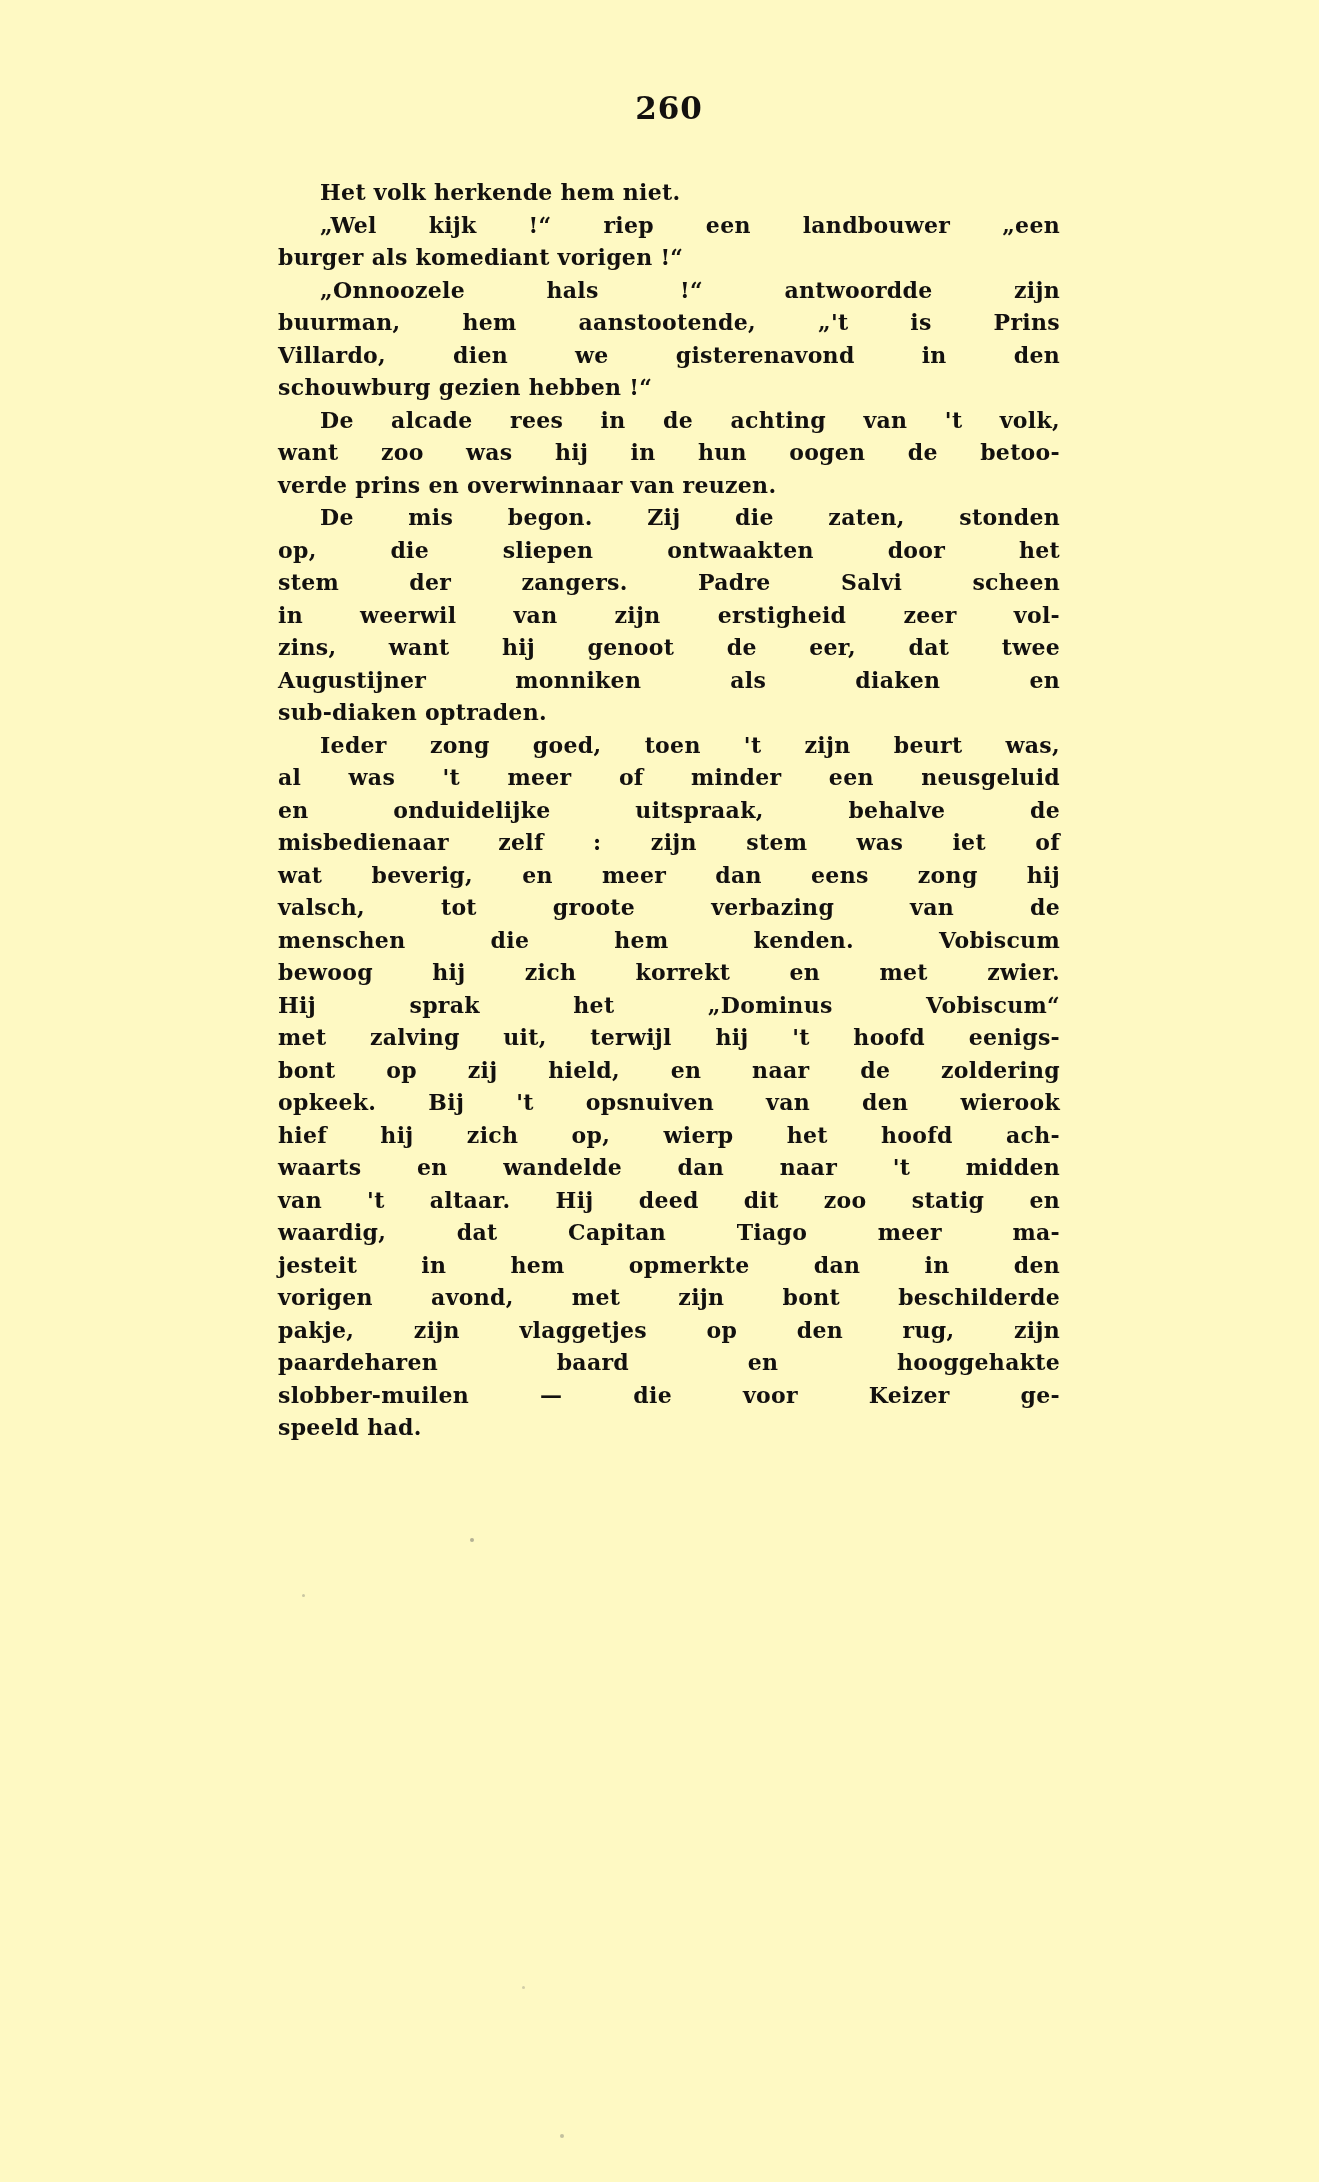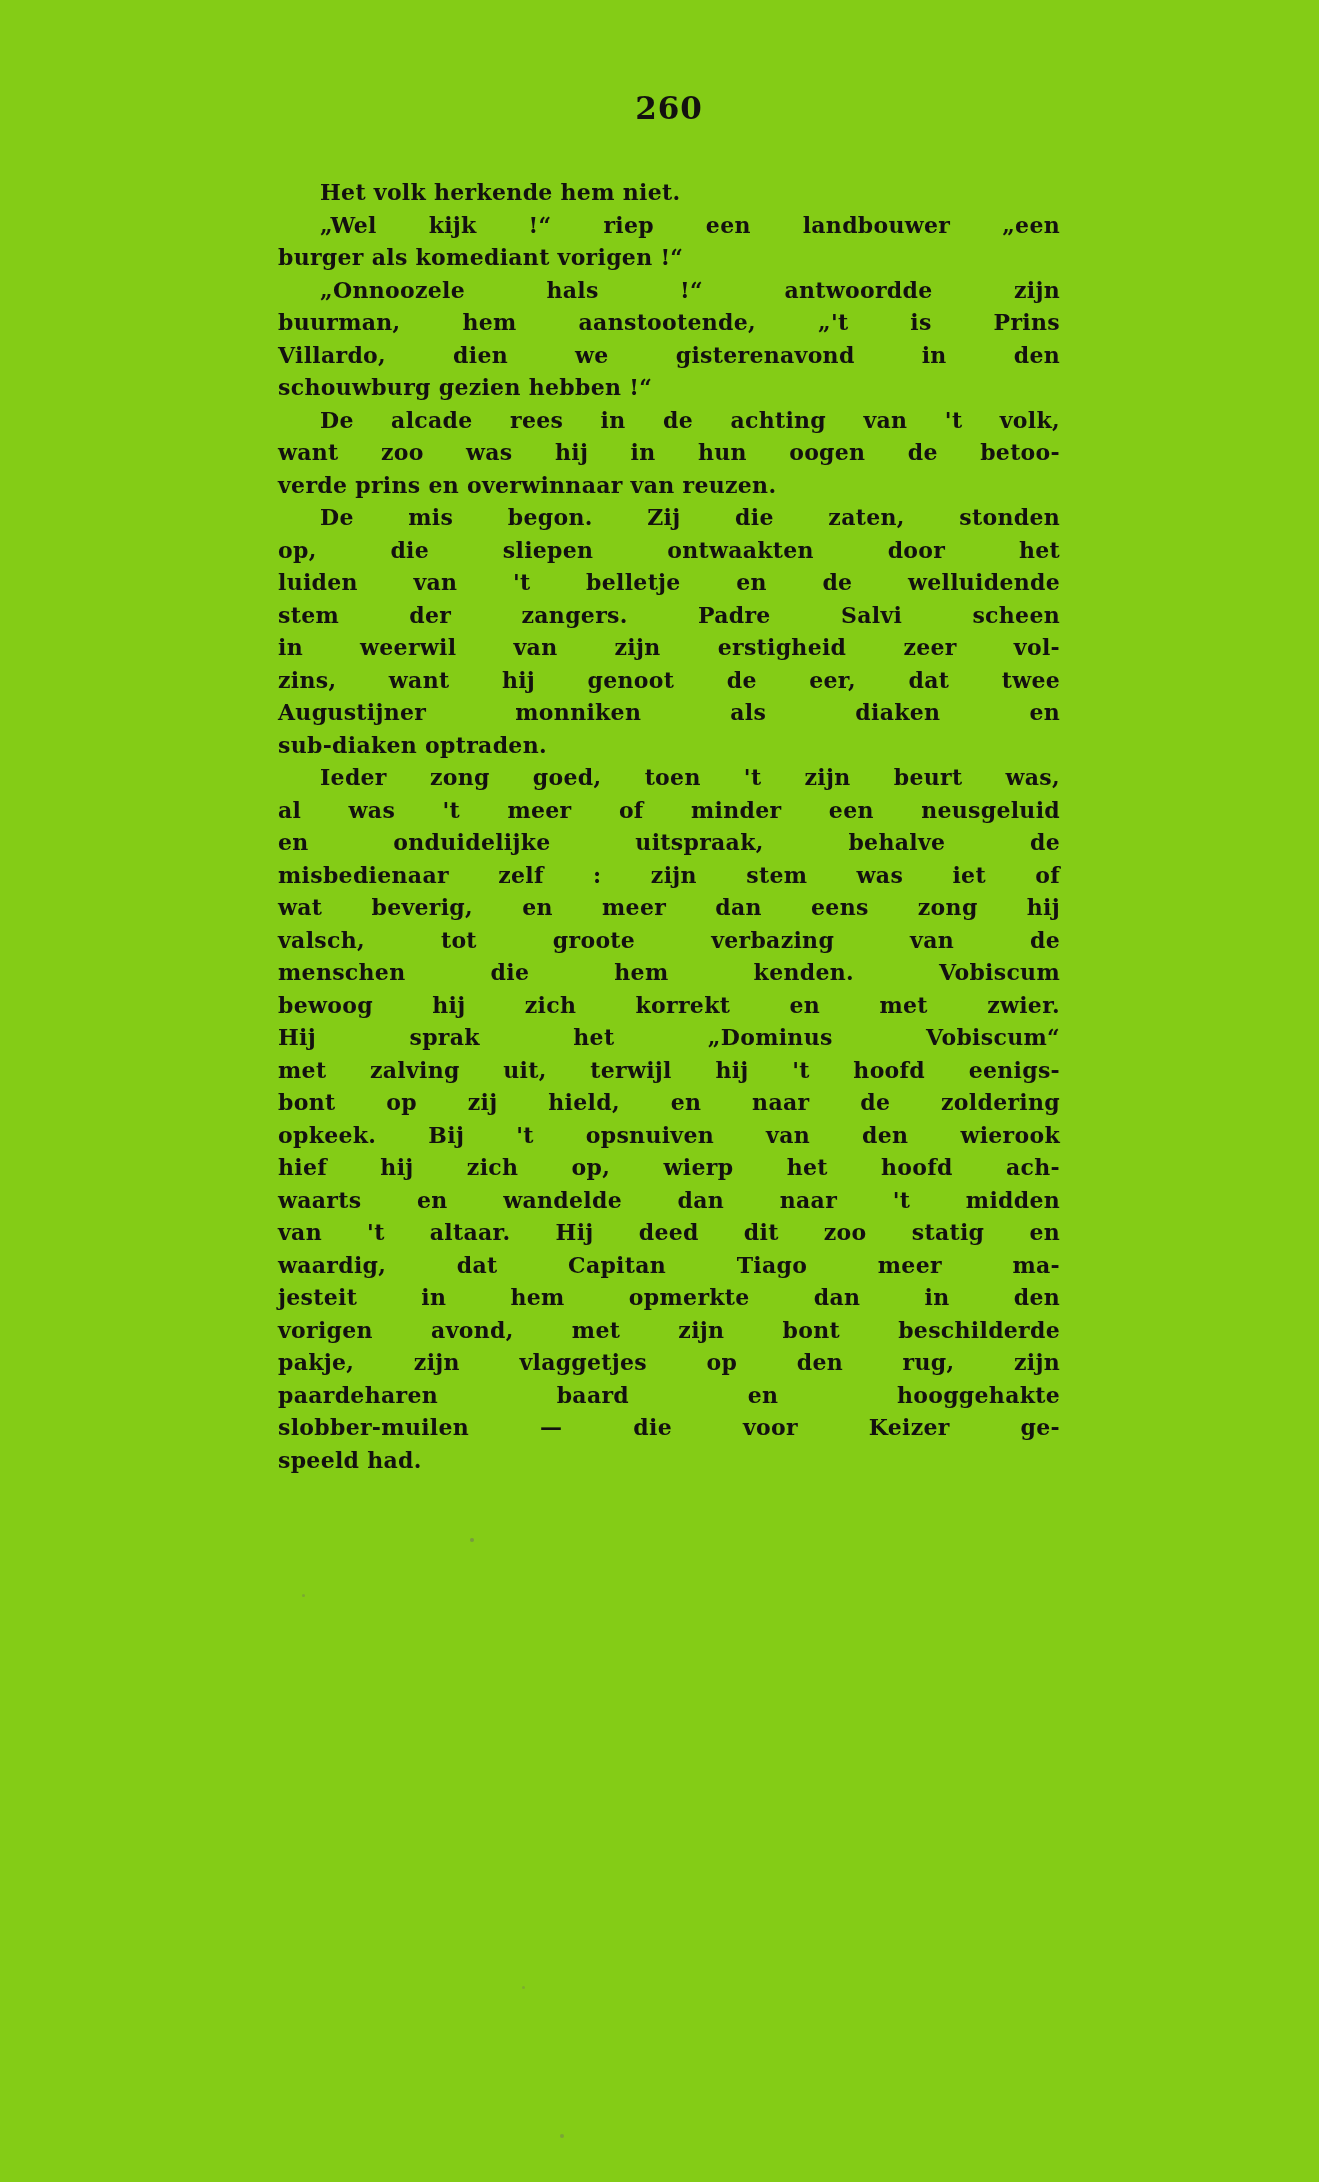--- a/index.html
+++ b/index.html
@@ -6,21 +6,21 @@
   body {
     width: 1319px;
     height: 2182px;
     background: #e8e8e5;
     font-family: "DejaVu Serif", "Liberation Serif", serif;
   }
   .page {
     position: relative;
     width: 1319px;
     height: 2182px;
-    background: #84cc16;
+    background: #fef9c3;
     color: #13110f;
     overflow: hidden;
   }
   .page-number {
     position: absolute;
     top: 90px;
     left: 278px;
     width: 782px;
     text-align: center;
     font-size: 31px;
@@ -66,21 +66,20 @@
       <div class="line last">burger als komediant vorigen !“</div>
       <div class="line indent">„Onnoozele hals !“ antwoordde zijn</div>
       <div class="line">buurman, hem aanstootende, „'t is Prins</div>
       <div class="line">Villardo, dien we gisterenavond in den</div>
       <div class="line last">schouwburg gezien hebben !“</div>
       <div class="line indent"><span>De </span><span class="italic">alcade</span><span> rees in de achting van 't volk,</span></div>
       <div class="line">want zoo was hij in hun oogen de betoo-</div>
       <div class="line last">verde prins en overwinnaar van reuzen.</div>
       <div class="line indent">De mis begon. Zij die zaten, stonden</div>
       <div class="line">op, die sliepen ontwaakten door het</div>
-      <div class="line">luiden van 't belletje en de welluidende</div>
       <div class="line">stem der zangers. Padre Salvi scheen</div>
       <div class="line">in weerwil van zijn erstigheid zeer vol-</div>
       <div class="line">zins, want hij genoot de eer, dat twee</div>
       <div class="line">Augustijner monniken als diaken en</div>
       <div class="line last">sub-diaken optraden.</div>
       <div class="line indent">Ieder zong goed, toen 't zijn beurt was,</div>
       <div class="line">al was 't meer of minder een neusgeluid</div>
       <div class="line">en onduidelijke uitspraak, behalve de</div>
       <div class="line">misbedienaar zelf : zijn stem was iet of</div>
       <div class="line">wat beverig, en meer dan eens zong hij</div>

